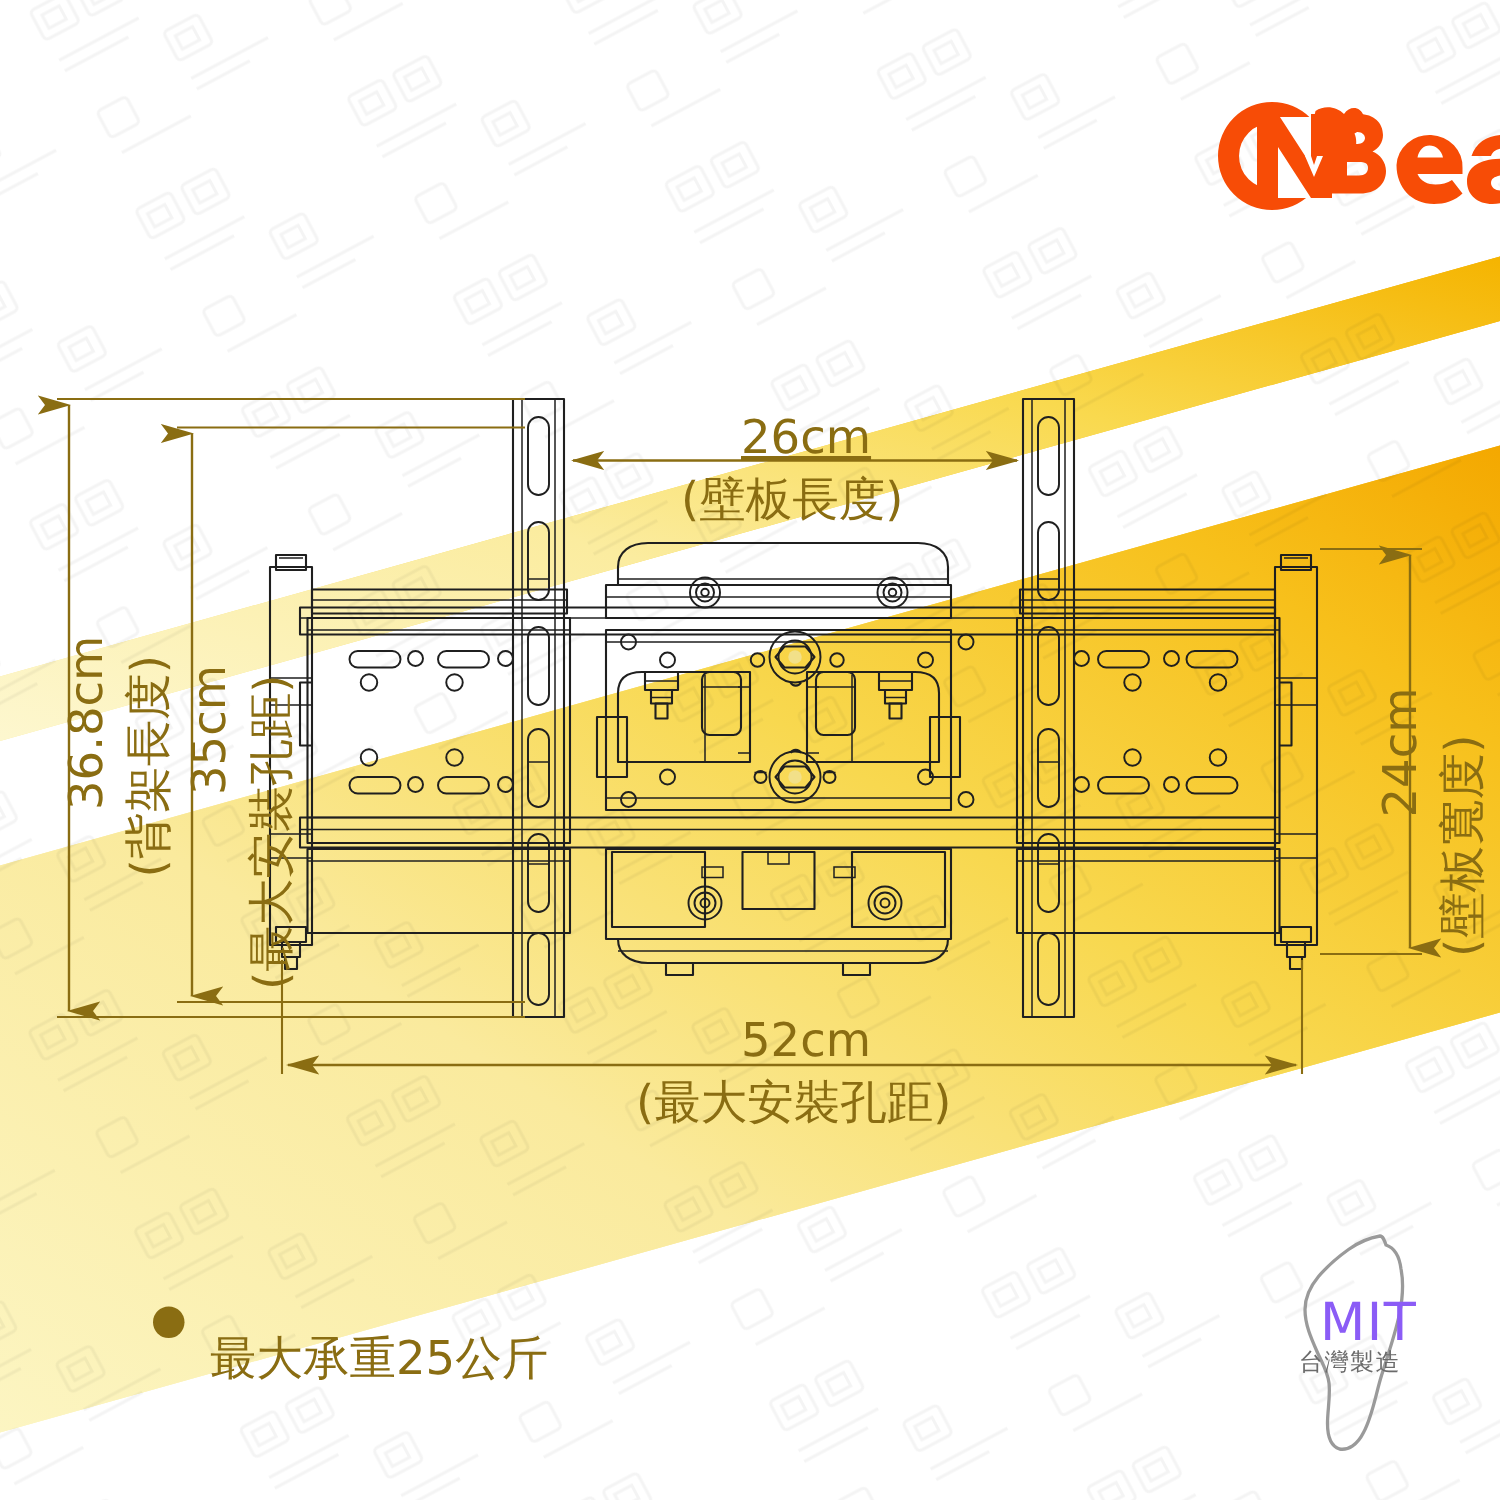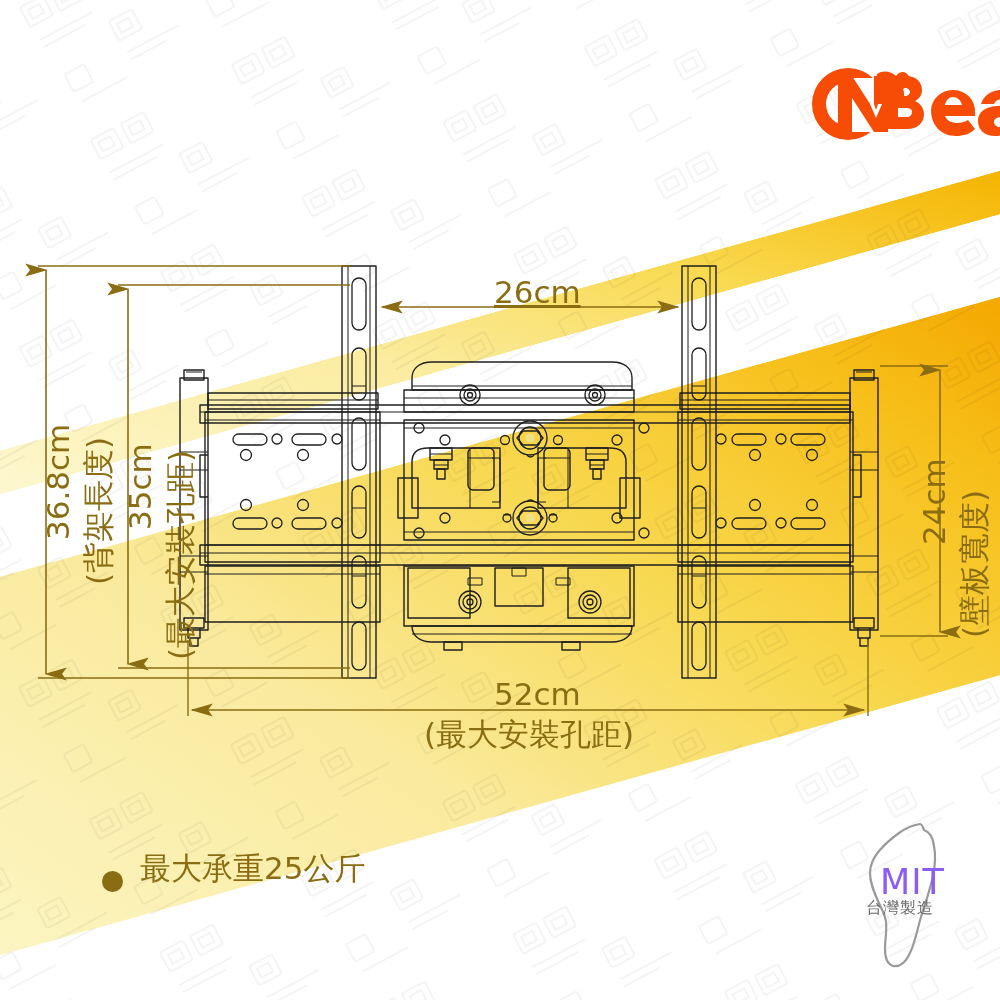--- a/index.html
+++ b/index.html
@@ -409,29 +409,30 @@
     </g>
   </svg>
 
   <div class="txt dim-num rot90" style="left:40px; top:540px;">36.8cm</div>
   <div class="txt dim-note rot90" style="left:78px; top:585px;">(背架長度)</div>
 
   <div class="txt dim-num rot90" style="left:122px; top:530px;">35cm</div>
   <div class="txt dim-note rot90" style="left:160px; top:660px;">(最大安裝孔距)</div>
 
   <div class="txt dim-num" style="left:494px; top:274px;text-decoration:underline;">26cm</div>
+  <div class="txt dim-note" style="left:454px; top:312px;">(壁板長度)</div>
 
   <div class="txt dim-num" style="left:494px; top:676px;text-align:center;">52cm</div>
   <div class="txt dim-note" style="left:424px; top:714px;">(最大安裝孔距)</div>
 
   <div class="txt dim-num rot90" style="left:916px; top:545px;">24cm</div>
   <div class="txt dim-note rot90" style="left:954px; top:638px;">(壁板寬度)</div>
 
   <div class="bullet" style="left:102px; top:871px;"></div>
-  <div class="txt load-text" style="left:140px; top:848px;text-align:right;">最大承重25公斤</div>
+  <div class="txt load-text" style="left:140px; top:885px;text-align:right;">最大承重25公斤</div>
 
   <svg class="layer" viewBox="0 0 1000 1000">
     <g transform="translate(862,828)">
       <path d="M62 2 c6 2 9 8 10 16 c2 10 1 20 -1 30 c-3 14 -8 28 -12 41
                c-4 13 -6 27 -12 38 c-4 8 -10 12 -16 11 c-6 -2 -8 -9 -8 -17
                c0 -9 2 -18 1 -27 c-1 -8 -5 -14 -8 -21 c-4 -9 -8 -18 -8 -28
                c0 -9 4 -16 9 -22 c6 -7 13 -13 20 -18 c7 -5 15 -8 21 -9 c2 0 3 3 4 6 z" fill="none" stroke="#9a9a9a" stroke-width="2.2"></path>
     </g>
   </svg>
   <div class="mit-main" style="left:880px; top:862px;">MIT</div>

